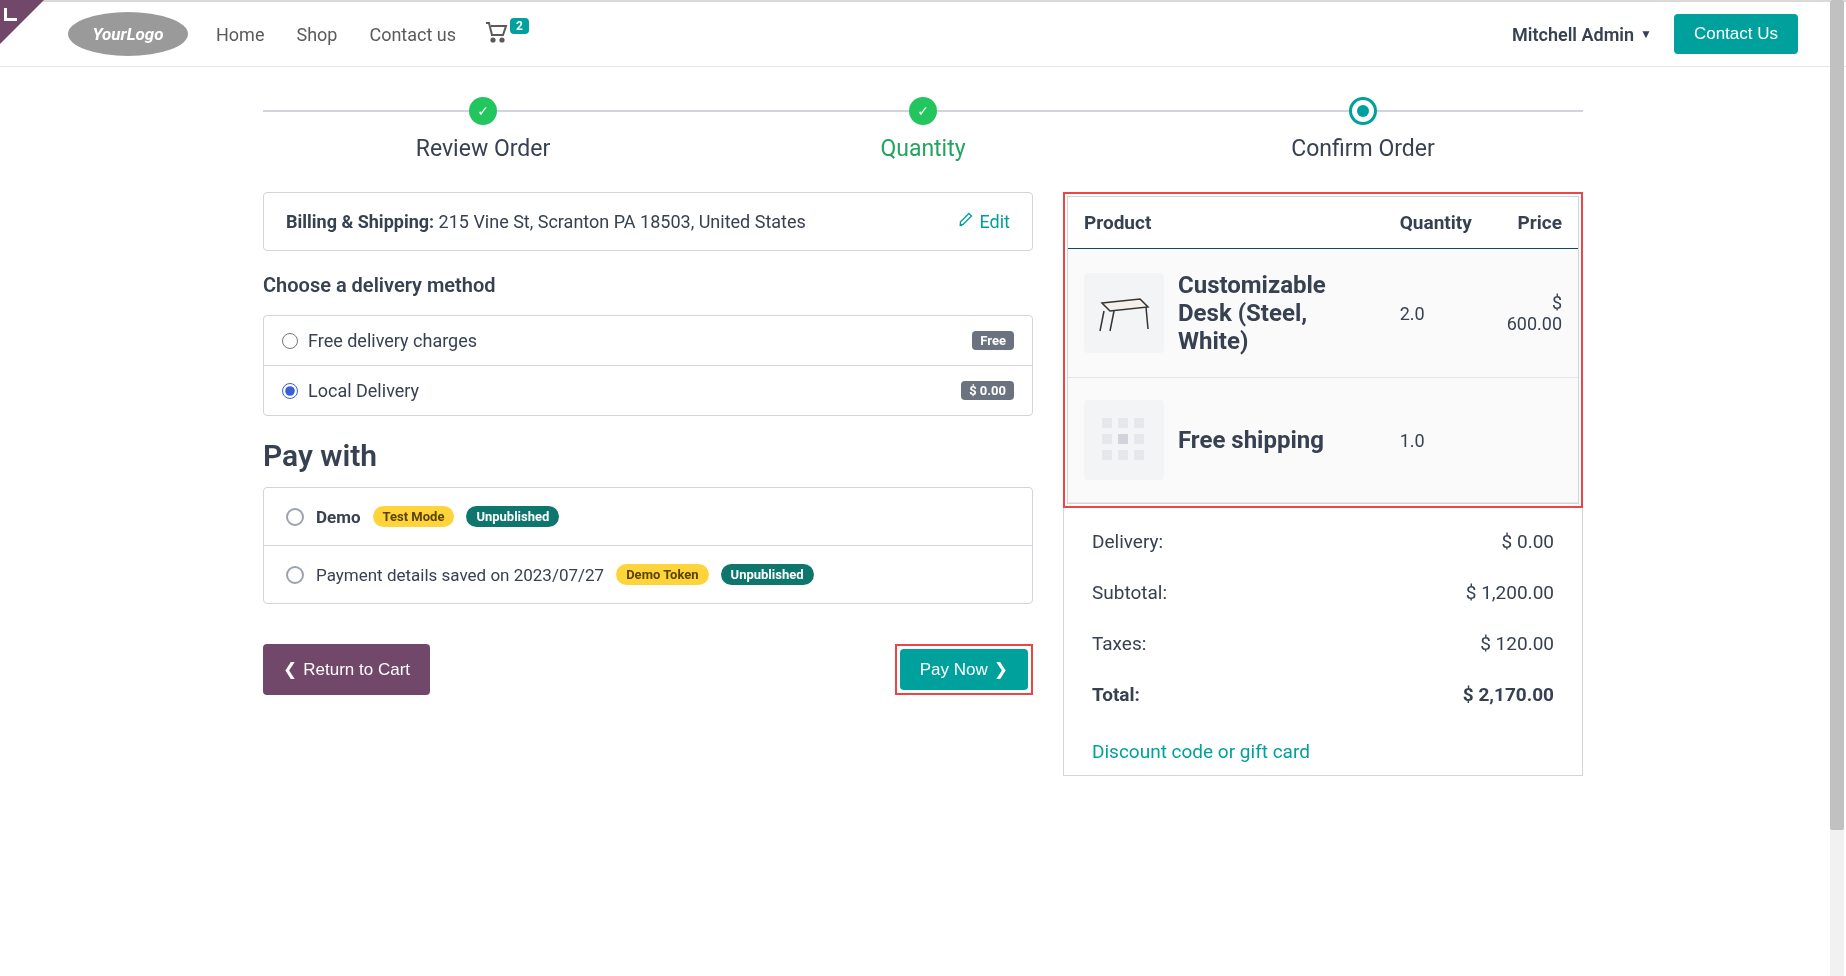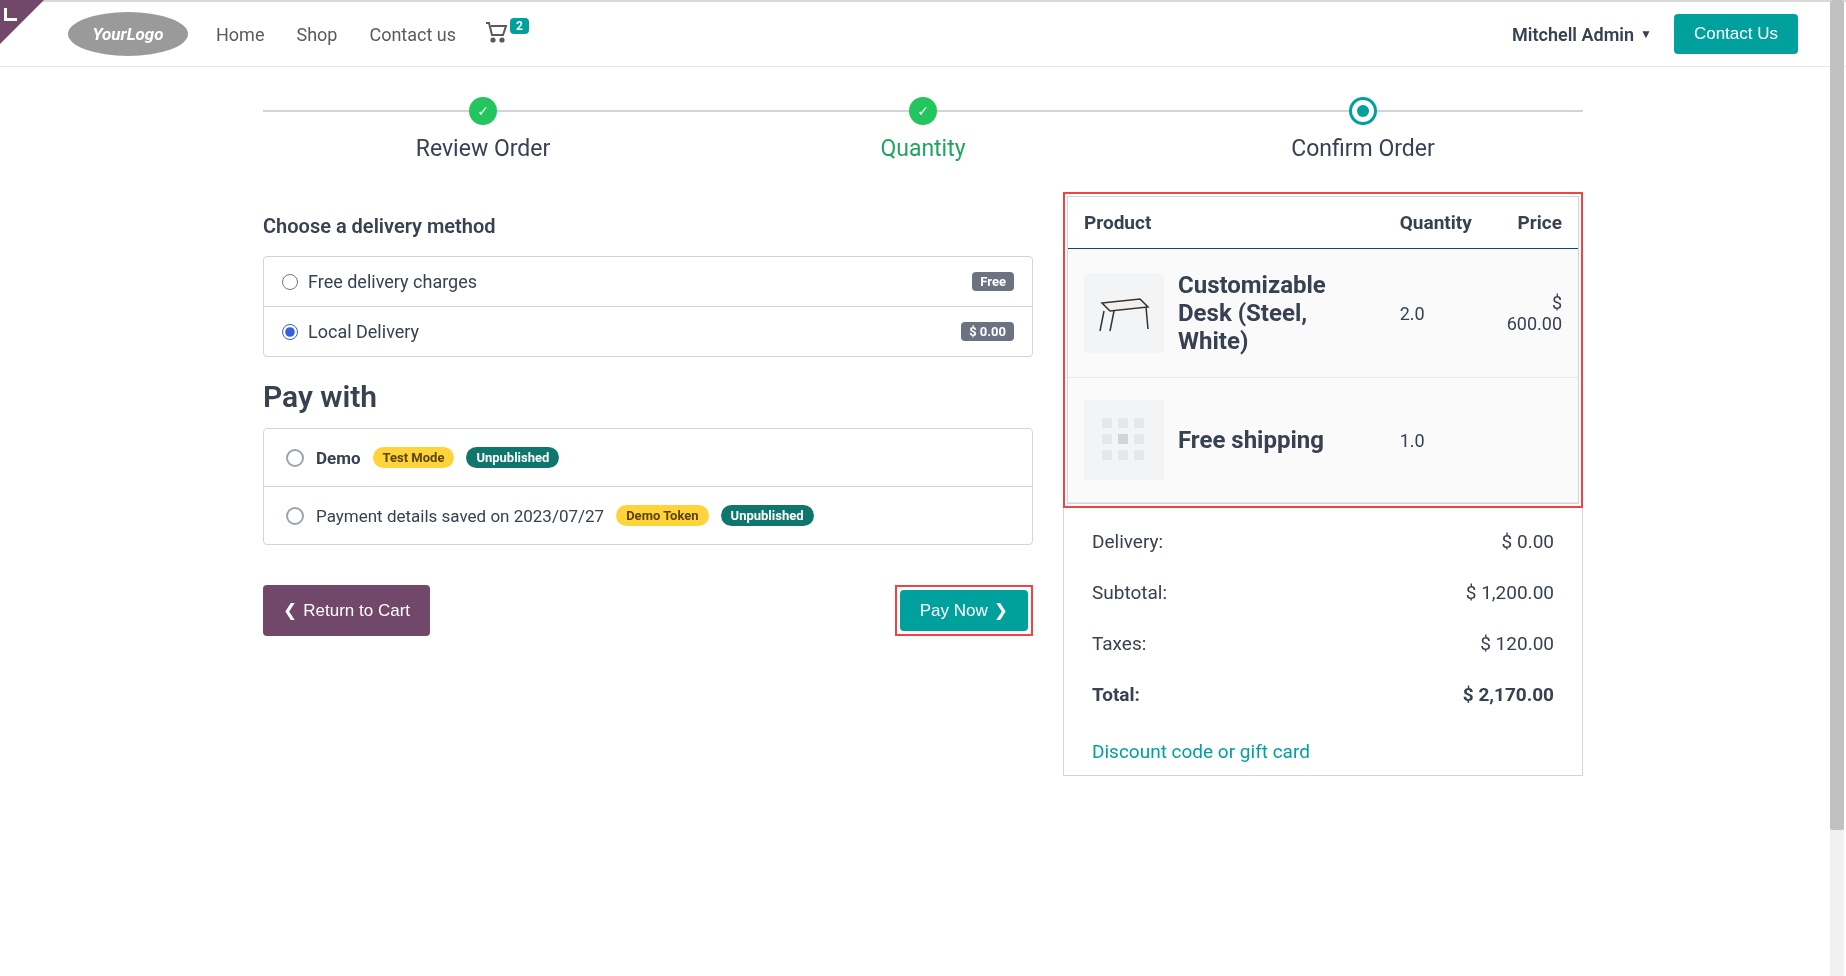--- a/index.html
+++ b/index.html
@@ -110,20 +110,35 @@
       <div class="step-label green">Quantity</div>
     </div>
     <div class="step">
       <span class="step-dot dot-current"></span>
       <div class="step-label">Confirm Order</div>
     </div>
   </div>
 
   <div class="cols">
     <div class="left">
+      <div class="panel addr">
+        <div>
+          <b>Billing &amp; Shipping:</b>
+          <span>215 Vine St, Scranton PA 18503, United States</span>
+        </div>
+        <a class="edit">
+          <span>
+            <svg width="17" height="17" viewBox="0 0 20 20" fill="none" stroke="#00a09d" stroke-width="1.6">
+                <path d="M14 3l3 3L7 16H4v-3L14 3z"></path>
+                <path d="M3 17h3"></path>
+              </svg>
+          </span>
+          <span>Edit</span>
+        </a>
+      </div>
 
       <h2>Choose a delivery method</h2>
       <div class="panel">
         <label class="option">
           <span class="option-left">
             <input type="radio" name="del" style="">
             <span>Free delivery charges</span>
           </span>
           <span class="pill">Free</span>
         </label>

